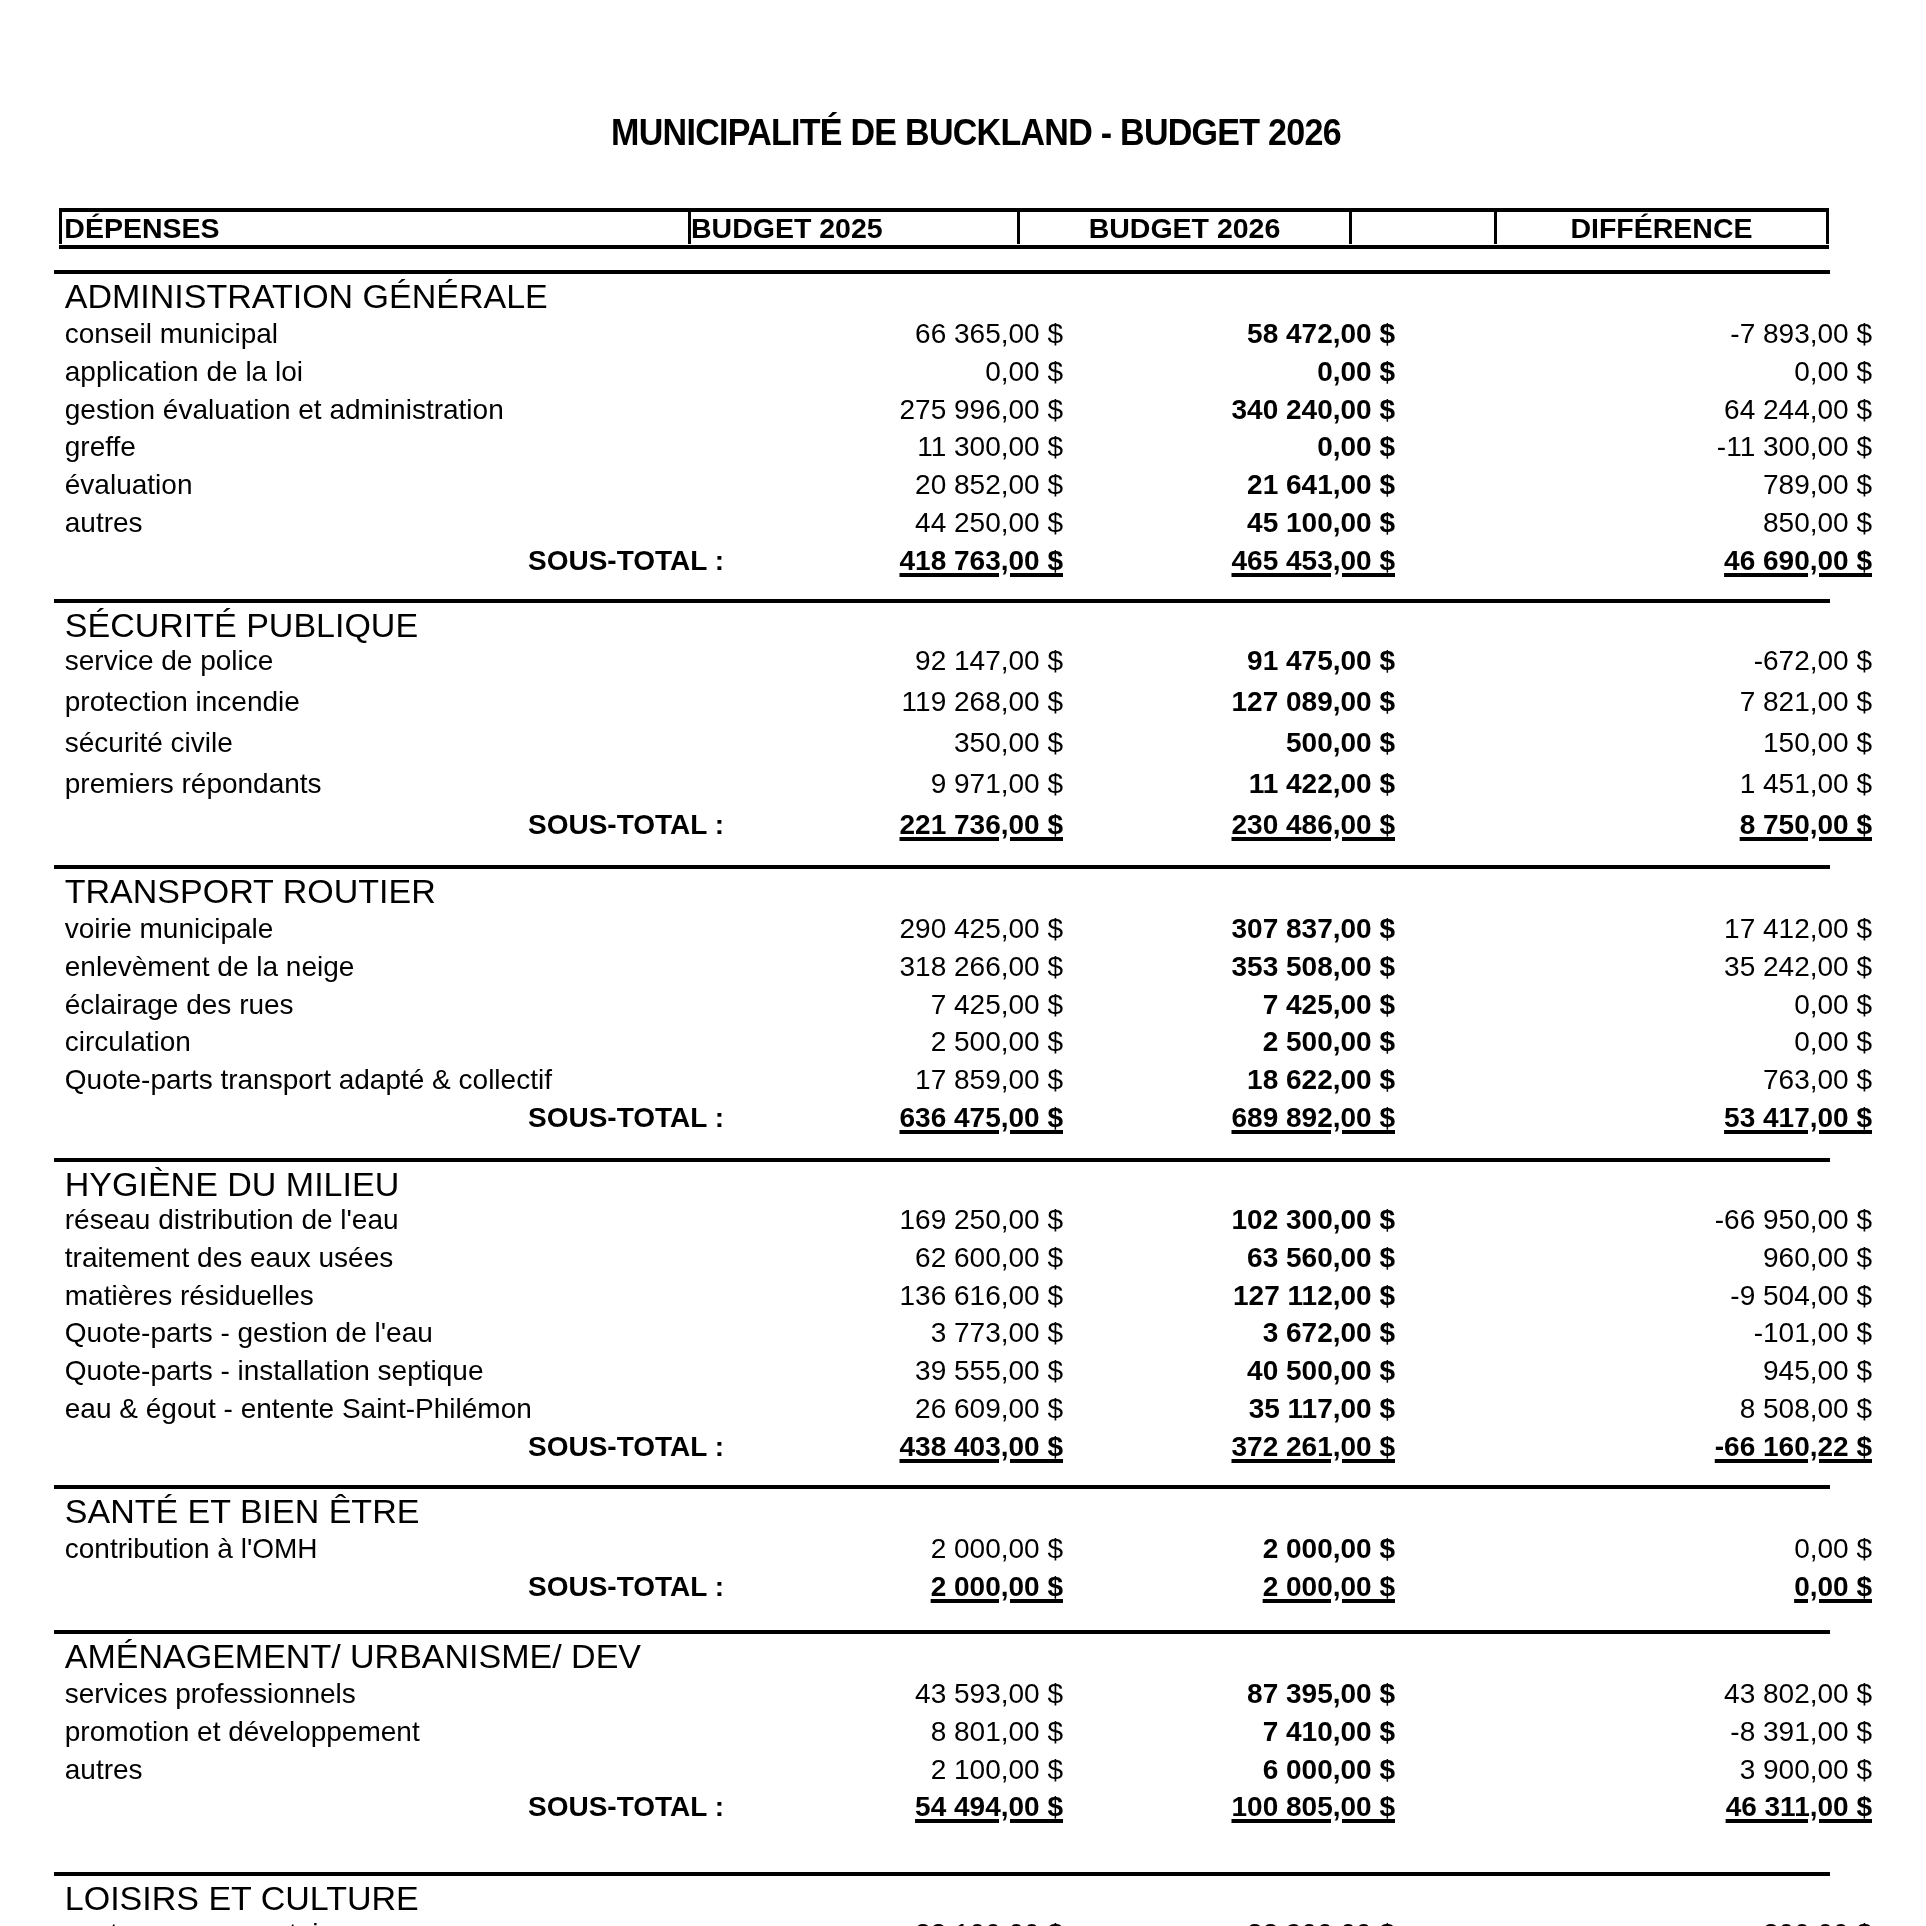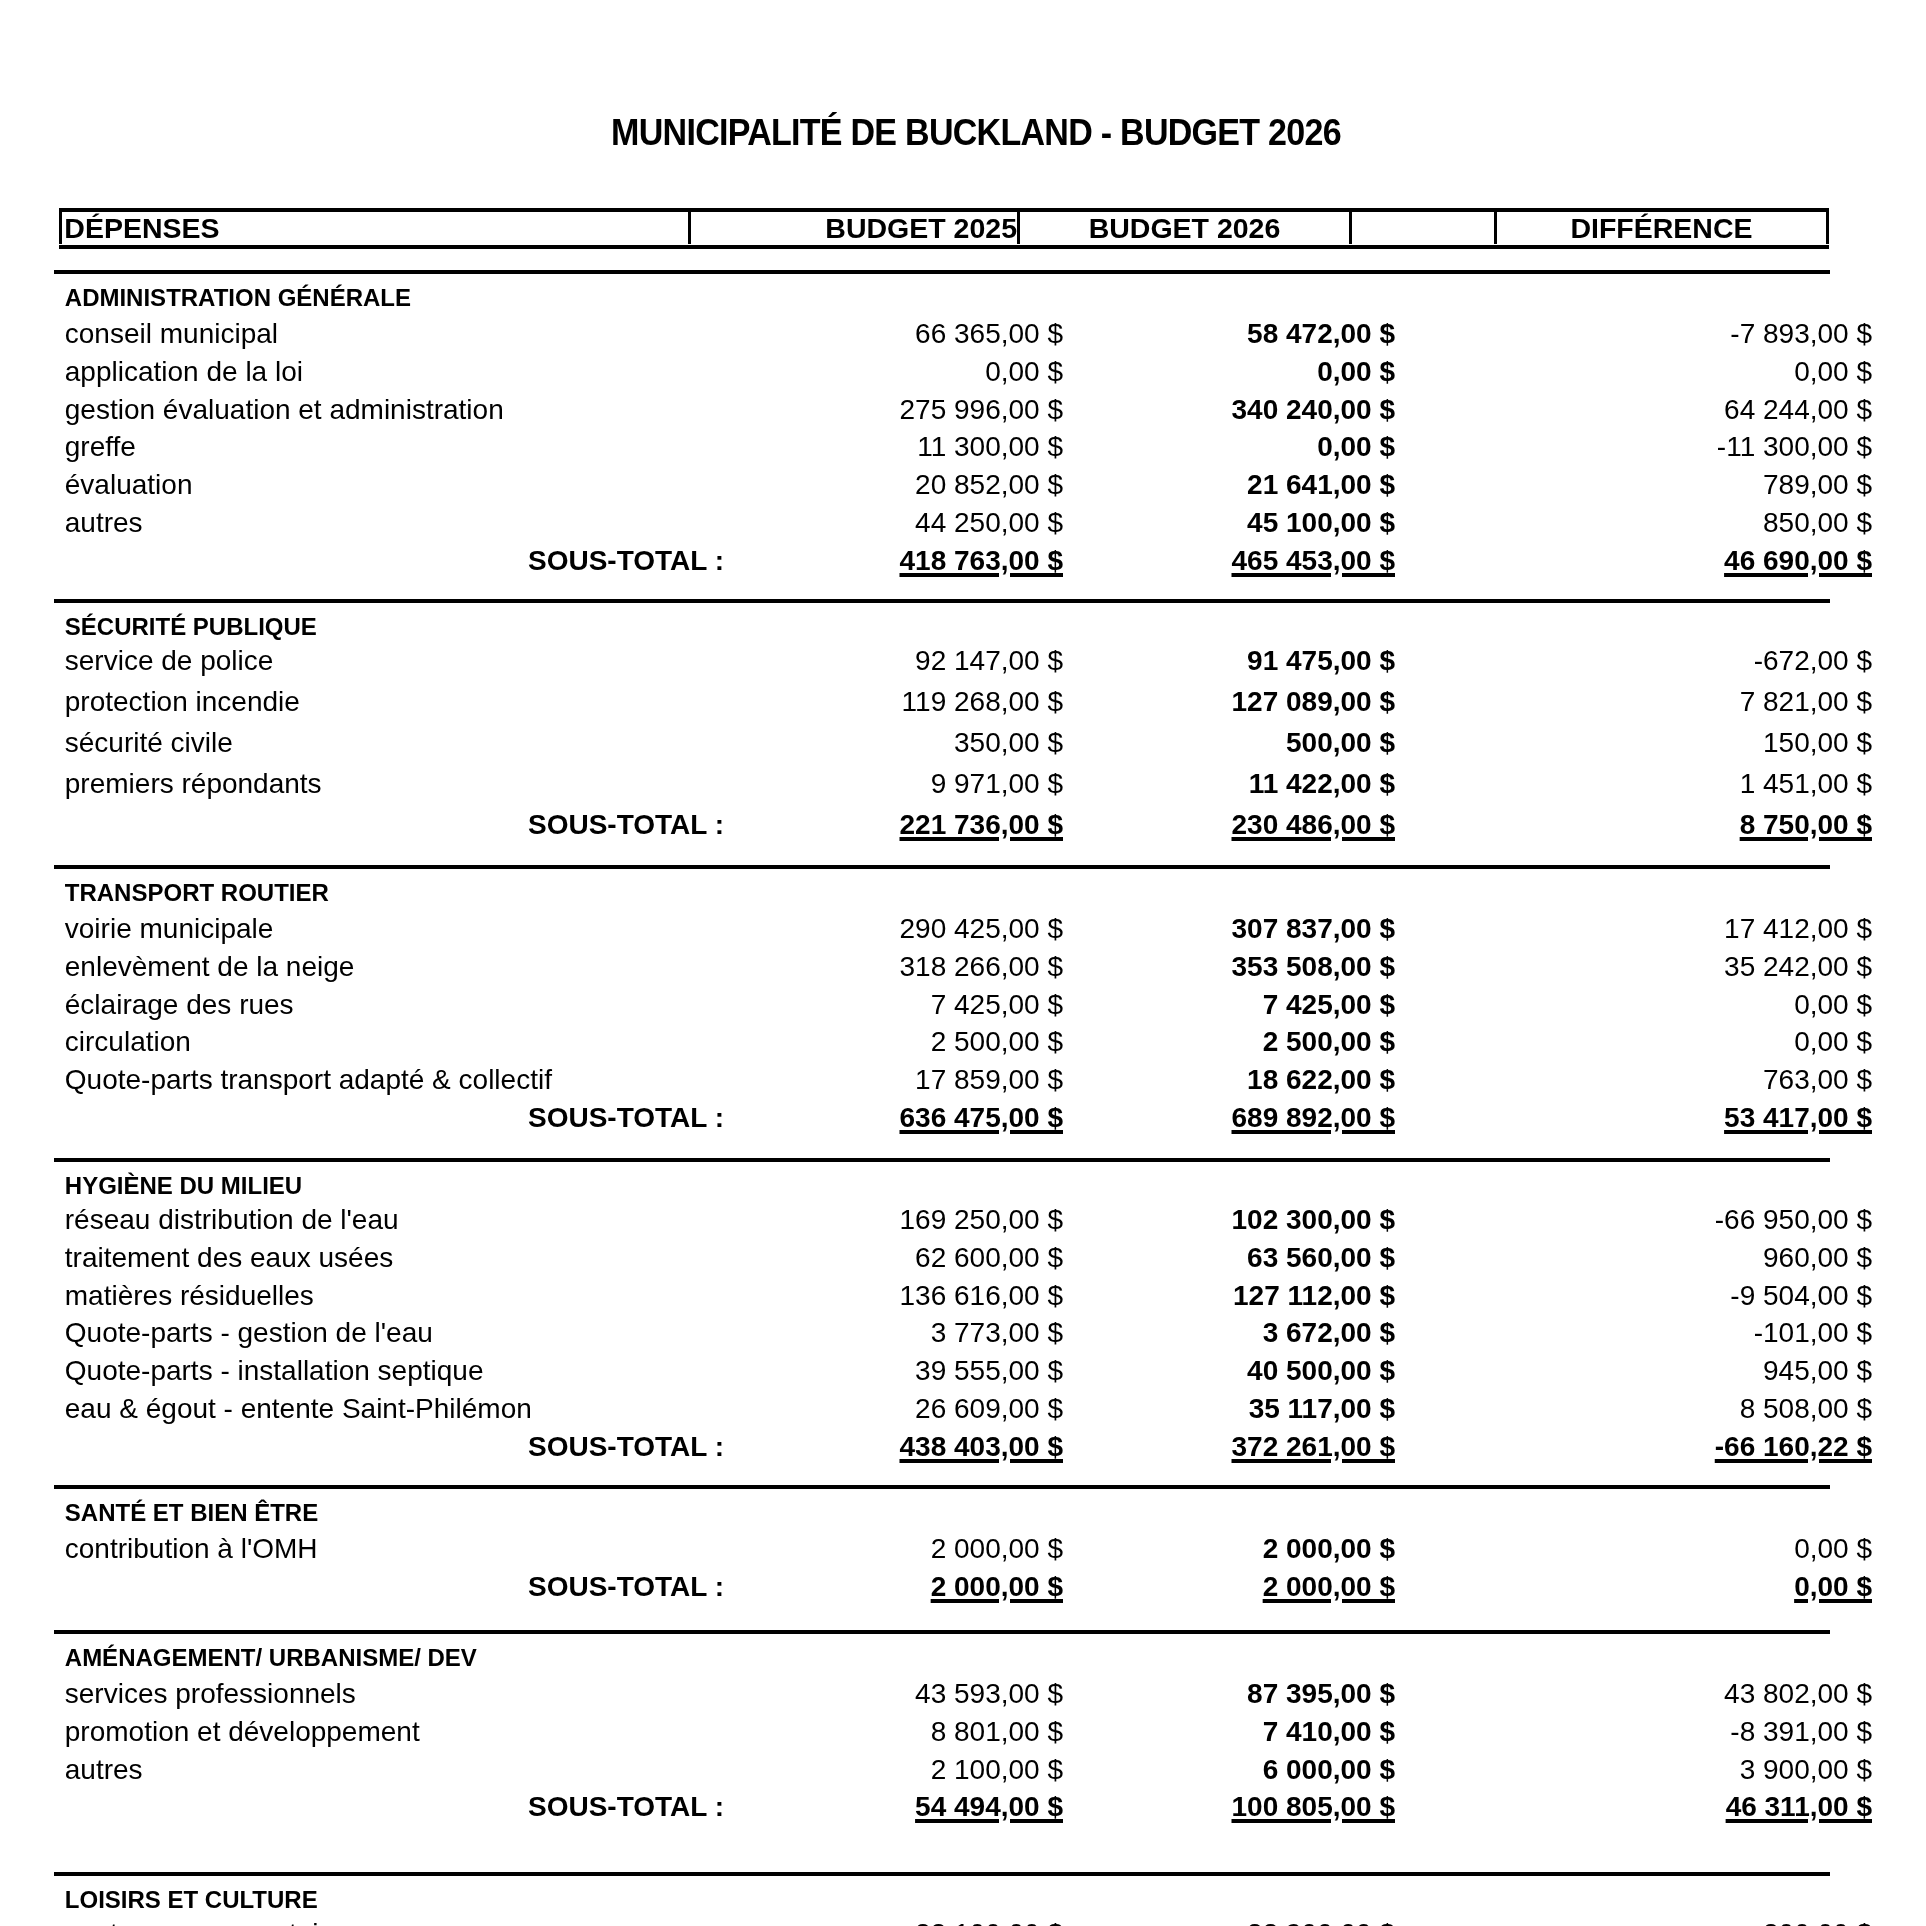--- a/index.html
+++ b/index.html
@@ -9,39 +9,39 @@
            font-weight:bold; font-size:37px; letter-spacing:-0.8px; transform:scaleX(0.92); transform-origin:center; }
   .hdr { position:absolute; top:208px; left:59px; width:1770px; height:41px;
          border-top:4.6px solid #000; border-bottom:4.6px solid #000; box-sizing:border-box; }
   .hcell { position:absolute; top:0; height:32px; border-left:3.1px solid #000; box-sizing:border-box;
            font-weight:bold; font-size:28.5px; line-height:32px; }
   .hcell.first { border-left:3.9px solid #000; }
   .hcell.last { border-right:3.9px solid #000; }
   .sections { position:absolute; left:0; top:0; width:1952px; }
   .section { position:absolute; left:54px; width:1776px; }
   .rule { position:absolute; left:0; right:0; top:0; height:3.9px; background:#000; }
-  .sec-title { position:absolute; left:10.8px; top:14px; font-weight:bold; font-size:24px; white-space:nowrap; }
+  .sec-title { position:absolute; left:10.8px; top:7px; font-weight:normal; font-size:34px; white-space:nowrap; }
   .row { position:absolute; left:0; width:1776px; height:38px; font-size:28px; }
   .row .lbl { position:absolute; left:10.8px; top:0; white-space:nowrap; }
   .row .v { position:absolute; top:0; text-align:right; white-space:nowrap; }
   .v.c1 { right:767px; }   
   .v.c2 { right:435px;font-weight:bold; }   
   .v.c3 { right:-42px; }   
   .row.sub { font-weight:bold; }
   .row.sub .lbl { left:auto; right:1106px; }
   .row.sub .v { text-decoration:underline; text-decoration-thickness:3.5px; text-underline-offset:3.1px; }
 </style>
 </head>
 <body>
 
 <div class="title">MUNICIPALITÉ DE BUCKLAND - BUDGET 2026</div>
 
 <div class="hdr">
   <div class="hcell first" style="left:0;width:629px;padding-left:2.3px;">DÉPENSES</div>
-  <div class="hcell" style="left:629px;width:329px;text-align:right;">BUDGET 2025</div>
+  <div class="hcell" style="left:629px;width:329px;text-align:left;">BUDGET 2025</div>
   <div class="hcell" style="left:958px;width:332px;text-align:center;">BUDGET 2026</div>
   <div class="hcell" style="left:1290px;width:145px;"></div>
   <div class="hcell last" style="left:1435px;width:335px;text-align:center;">DIFFÉRENCE</div>
 </div>
 
 <div class="sections" id="sections">
     <div class="section" style="top: 270px;">
       <div class="rule"></div>
       <div class="sec-title">ADMINISTRATION GÉNÉRALE</div>
       <div class="row" style="top: 48px;">

